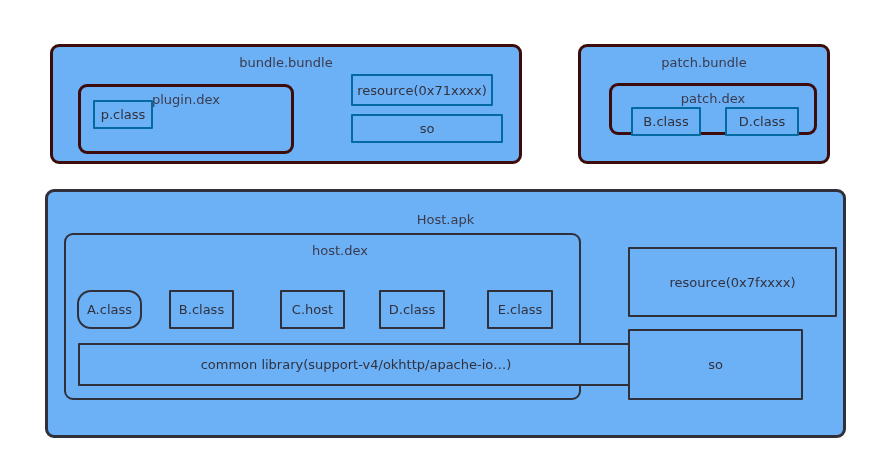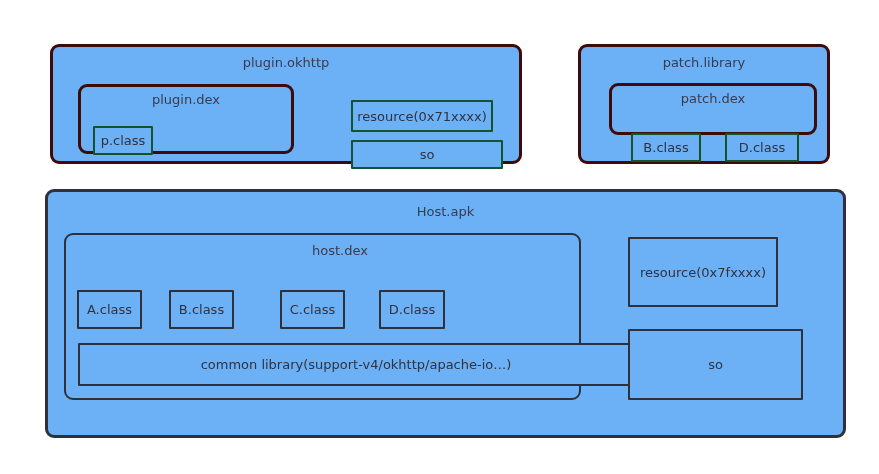--- a/index.html
+++ b/index.html
@@ -52,23 +52,22 @@
   
   .m-outer {
     border: 3px solid #3d0b0b;
     border-radius: 9px;
   }
   .m-mid {
     border: 3px solid #3d0b0b;
     border-radius: 9px;
   }
   .m-leaf {
-    border: 2px solid #14532d;
+    border: 2px solid #0369a1;
     border-radius: 1px;
-    margin-top: 26px;
   }
 
   
   .g-outer {
     border: 3px solid #30303a;
     border-radius: 9px;
   }
   .g-mid {
     border: 2px solid #30303a;
     border-radius: 9px;
@@ -77,52 +76,53 @@
     border: 2px solid #30303a;
     border-radius: 1px;
   }
 </style>
 </head>
 <body>
 
 <div id="canvas">
 
   <div class="box m-outer" style="left:50px; top:44px; width:472px; height:120px;">
-    <div class="box-title" style="top:8px;">plugin.okhttp</div>
+    <div class="box-title" style="top:8px;">bundle.bundle</div>
   </div>
 
   <div class="box m-mid" style="left:78px; top:84px; width:216px; height:70px;">
     <div class="box-title" style="top:5px;">plugin.dex</div>
   </div>
   <div class="leaf m-leaf" style="left:93px; top:100px; width:60px; height:29px;">p.class</div>
 
   <div class="leaf m-leaf" style="left:351px; top:74px; width:142px; height:32px;">resource(0x71xxxx)</div>
   <div class="leaf m-leaf" style="left:351px; top:114px; width:152px; height:29px;">so</div>
 
   <div class="box m-outer" style="left:578px; top:44px; width:252px; height:120px;">
-    <div class="box-title" style="top:8px;">patch.library</div>
+    <div class="box-title" style="top:8px;">patch.bundle</div>
   </div>
 
   <div class="box m-mid" style="left:609px; top:83px; width:208px; height:52px;">
     <div class="box-title" style="top:5px;">patch.dex</div>
   </div>
   <div class="leaf m-leaf" style="left:631px; top:107px; width:70px; height:29px;">B.class</div>
   <div class="leaf m-leaf" style="left:725px; top:107px; width:74px; height:29px;">D.class</div>
 
   <div class="box g-outer" style="left:45px; top:189px; width:801px; height:249px;">
-    <div class="box-title" style="top:12px;">Host.apk</div>
+    <div class="box-title" style="top:20px;">Host.apk</div>
   </div>
 
   <div class="box g-mid" style="left:64px; top:233px; width:517px; height:167px;">
     <div class="box-title" style="top:8px;padding-left:35px;">host.dex</div>
   </div>
 
-  <div class="leaf g-leaf" style="left:77px; top:290px; width:65px; height:39px;">A.class</div>
+  <div class="leaf g-leaf" style="left:77px; top:290px; width:65px; height:39px;border-radius:14px;">A.class</div>
   <div class="leaf g-leaf" style="left:169px; top:290px; width:65px; height:39px;">B.class</div>
-  <div class="leaf g-leaf" style="left:280px; top:290px; width:65px; height:39px;">C.class</div>
+  <div class="leaf g-leaf" style="left:280px; top:290px; width:65px; height:39px;">C.host</div>
   <div class="leaf g-leaf" style="left:379px; top:290px; width:66px; height:39px;">D.class</div>
+  <div class="leaf g-leaf" style="left:487px; top:290px; width:66px; height:39px;">E.class</div>
 
   <div class="leaf g-leaf" style="left:78px; top:343px; width:556px; height:43px;">common library(support-v4/okhttp/apache-io…)</div>
 
-  <div class="leaf g-leaf" style="left:628px; top:237px; width:150px; height:70px;">resource(0x7fxxxx)</div>
+  <div class="leaf g-leaf" style="left:628px; top:247px; width:209px; height:70px;">resource(0x7fxxxx)</div>
   <div class="leaf g-leaf" style="left:628px; top:329px; width:175px; height:71px;">so</div>
 
 </div>
 
 </body></html>

